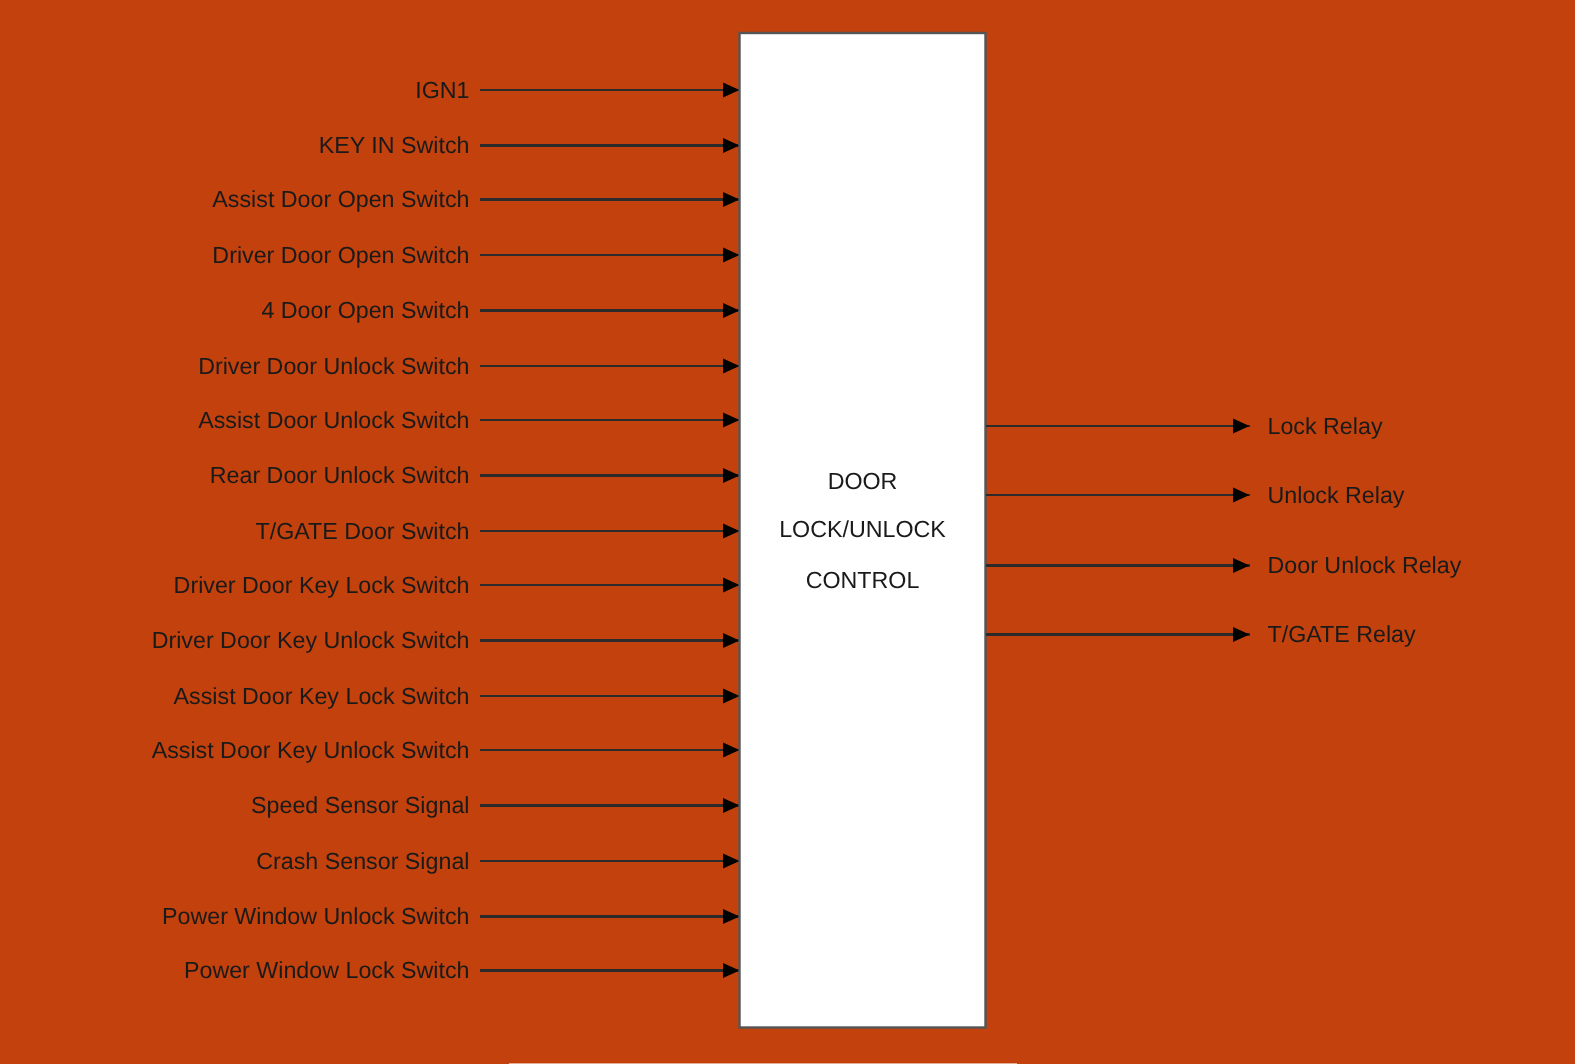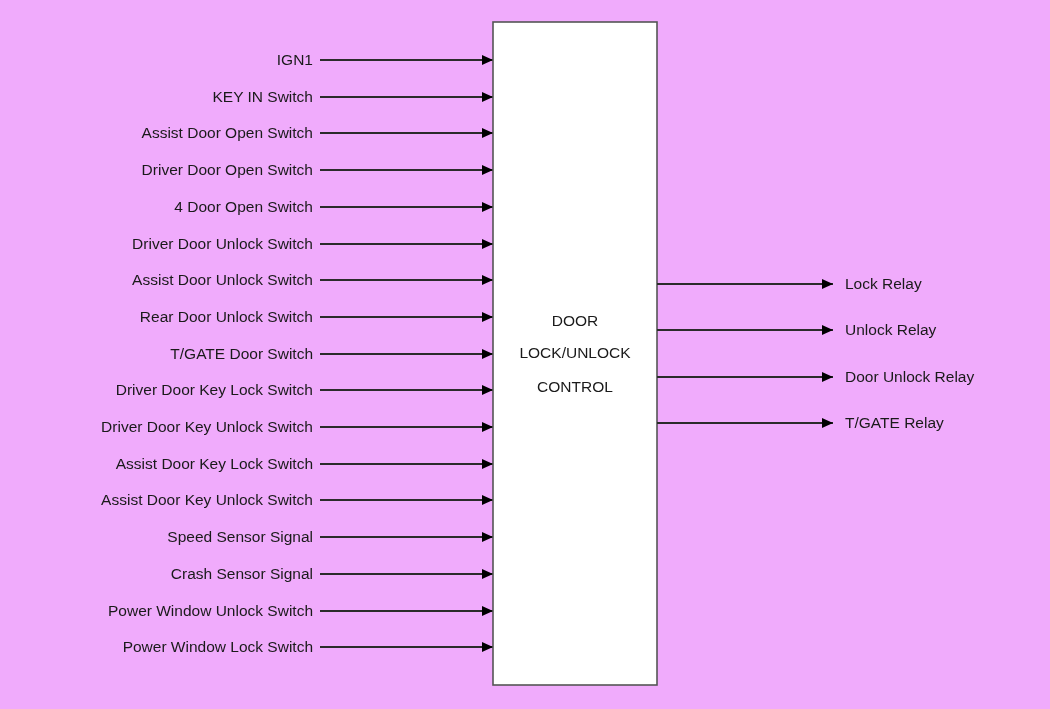--- a/index.html
+++ b/index.html
@@ -11,21 +11,21 @@
   body {
     width: 1050px;
     height: 709px;
     font-family: "Liberation Sans", sans-serif;
     overflow: hidden;
   }
   #diagram-root {
     position: relative;
     width: 1050px;
     height: 709px;
-    background: #f0abfc;
+    background: #c2410c;
   }
   svg#block-diagram {
     display: block;
     width: 1050px;
     height: 709px;
   }
   .signal-line {
     stroke: #2b2b2b;
     stroke-width: 1.5;
     fill: none;

